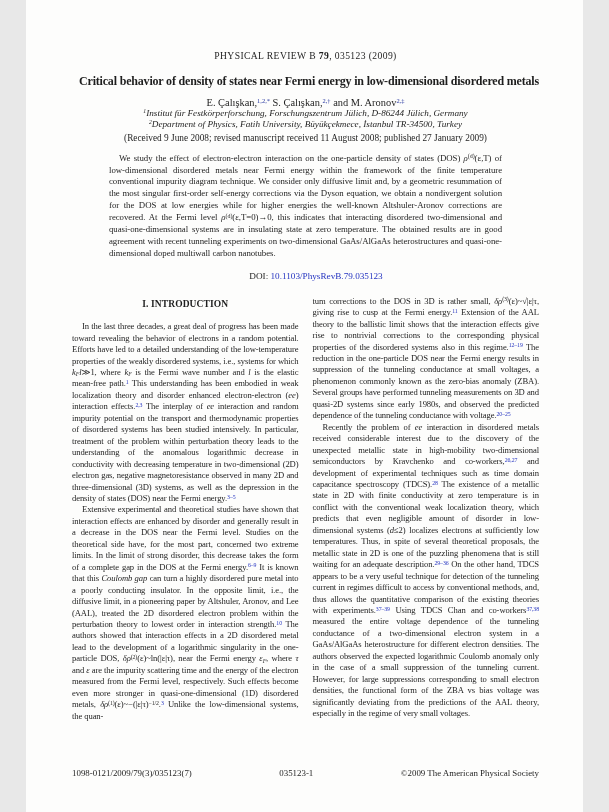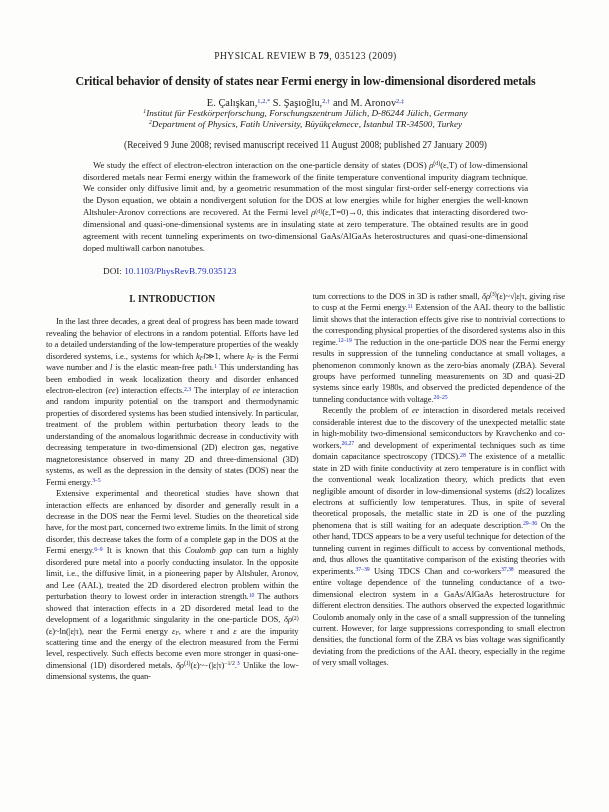--- a/index.html
+++ b/index.html
@@ -1,36 +1,36 @@
 <!DOCTYPE html>
 <html><head>
 <meta charset="utf-8">
 <style>
   html, body { margin:0; padding:0; background:#e8e8e8; }
   .page {
-    position:relative; width:609px; height:812px; margin:0 auto;
+    position:relative; width:557px; height:812px; margin:0 auto;
     background:#fdfdfc; color:#1e1e1e; box-sizing:border-box;
     padding:0 44px 0 46px; overflow:hidden;
     font-family:"Liberation Serif", serif;
   }
   .journal-header { padding-top:50px; text-align:center; font-size:9.6px; letter-spacing:0.4px; }
   .title {
     margin:13px 0 0; text-align:center; font-weight:bold; font-size:12.4px;
     letter-spacing:-0.2px; white-space:nowrap; transform:scaleX(0.97); transform-origin:center;
   }
   .authors { margin-top:8px; text-align:center; font-size:10.4px; }
   .fn-sup { font-size:62%; line-height:0; position:relative; top:-0.45em; color:#24349f; }
   .affil { text-align:center; font-size:9.2px; font-style:italic; line-height:10.8px; }
   .affil-sup { font-size:62%; line-height:0; position:relative; top:-0.45em; }
-  .received { text-align:center; font-size:9.3px; margin-top:10px;font-family:Liberation Serif, serif; }
+  .received { text-align:center; font-size:9.3px; margin-top:3px;font-family:Liberation Serif, serif; }
   .abstract {
     margin:10px 37px 0 37px; font-size:8.8px; line-height:11.9px;
     text-align:justify; text-indent:10px; letter-spacing:-0.05px;
   }
-  .doi-line { display:flex; justify-content:space-between; margin:11px 36px 0 57px; font-size:9.2px; }
+  .doi-line { display:flex; justify-content:center; margin:11px 36px 0 57px; font-size:9.2px; }
   .doi-link { color:#2433c0; text-decoration:none; }
   .columns { display:flex; gap:14px; margin-top:15px; height:444px; overflow:hidden; }
   .col { flex:1; font-size:8.6px; line-height:11.45px; text-align:justify; letter-spacing:-0.1px; }
   .section-heading { text-align:center; font-weight:bold; font-size:9.5px; margin:3px 0 11px; letter-spacing:0.1px; }
   .para { margin:0; }
   .para.indent { text-indent:10px; }
   .seg-b { font-weight:bold; }
   .seg-i { font-style:italic; }
   .seg-sup { font-size:68%; line-height:0; position:relative; top:-0.42em; }
   .seg-ref { font-size:68%; line-height:0; position:relative; top:-0.42em; color:#2433c0; }
@@ -44,21 +44,21 @@
 <body>
 
 <div class="page">
 
   <div class="journal-header"><span>PHYSICAL REVIEW B </span><span class="seg-b">79</span><span>, 035123 (2009)</span></div>
 
   <h1 class="title">Critical behavior of density of states near Fermi energy in low-dimensional disordered metals</h1>
 
   <div class="authors">
     <span><span>E. Çalışkan,</span><span class="fn-sup">1,2,*</span></span>
-    <span><span> S. Şaşıoğlu,</span><span class="fn-sup">2,†</span></span>
+    <span><span> S. Çalışkan,</span><span class="fn-sup">2,†</span></span>
     <span><span> and M. Aronov</span><span class="fn-sup">2,‡</span></span>
   </div>
 
   <div class="affil"><span class="affil-sup">1</span><span>Institut für Festkörperforschung, Forschungszentrum Jülich, D-86244 Jülich, Germany</span></div>
   <div class="affil"><span class="affil-sup">2</span><span>Department of Physics, Fatih University, Büyükçekmece, İstanbul TR-34500, Turkey</span></div>
 
   <div class="received">(Received 9 June 2008; revised manuscript received 11 August 2008; published 27 January 2009)</div>
 
   <div class="abstract"><span>We study the effect of electron-electron interaction on the one-particle density of states (DOS) </span><span class="seg-i">ρ</span><span class="seg-sup">(d)</span><span>(ε,T) of low-dimensional disordered metals near Fermi energy within the framework of the finite temperature conventional impurity diagram technique. We consider only diffusive limit and, by a geometric resummation of the most singular first-order self-energy corrections via the Dyson equation, we obtain a nondivergent solution for the DOS at low energies while for higher energies the well-known Altshuler-Aronov corrections are recovered. At the Fermi level </span><span class="seg-i">ρ</span><span class="seg-sup">(d)</span><span>(ε,T=0)→0, this indicates that interacting disordered two-dimensional and quasi-one-dimensional systems are in insulating state at zero temperature. The obtained results are in good agreement with recent tunneling experiments on two-dimensional GaAs/AlGaAs heterostructures and quasi-one-dimensional doped multiwall carbon nanotubes.</span></div>
 
@@ -71,14 +71,19 @@
       <div class="section-heading">I. INTRODUCTION</div>
       <p class="para indent"><span>In the last three decades, a great deal of progress has been made toward revealing the behavior of electrons in a random potential. Efforts have led to a detailed understanding of the low-temperature properties of the weakly disordered systems, i.e., systems for which </span><span class="seg-i">k</span><span class="seg-sub">F</span><span class="seg-i">l</span><span>≫1, where </span><span class="seg-i">k</span><span class="seg-sub">F</span><span> is the Fermi wave number and </span><span class="seg-i">l</span><span> is the elastic mean-free path.</span><span class="seg-ref">1</span><span> This understanding has been embodied in weak localization theory and disorder enhanced electron-electron (</span><span class="seg-i">ee</span><span>) interaction effects.</span><span class="seg-ref">2,3</span><span> The interplay of </span><span class="seg-i">ee</span><span> interaction and random impurity potential on the transport and thermodynamic properties of disordered systems has been studied intensively. In particular, treatment of the problem within perturbation theory leads to the understanding of the anomalous logarithmic decrease in conductivity with decreasing temperature in two-dimensional (2D) electron gas, negative magnetoresistance observed in many 2D and three-dimensional (3D) systems, as well as the depression in the density of states (DOS) near the Fermi energy.</span><span class="seg-ref">3–5</span></p>
       <p class="para indent"><span>Extensive experimental and theoretical studies have shown that interaction effects are enhanced by disorder and generally result in a decrease in the DOS near the Fermi level. Studies on the theoretical side have, for the most part, concerned two extreme limits. In the limit of strong disorder, this decrease takes the form of a complete gap in the DOS at the Fermi energy.</span><span class="seg-ref">6–9</span><span> It is known that this </span><span class="seg-i">Coulomb gap</span><span> can turn a highly disordered pure metal into a poorly conducting insulator. In the opposite limit, i.e., the diffusive limit, in a pioneering paper by Altshuler, Aronov, and Lee (AAL), treated the 2D disordered electron problem within the perturbation theory to lowest order in interaction strength.</span><span class="seg-ref">10</span><span> The authors showed that interaction effects in a 2D disordered metal lead to the development of a logarithmic singularity in the one-particle DOS, </span><span class="seg-i">δρ</span><span class="seg-sup">(2)</span><span>(ε)~ln(|ε|τ), near the Fermi energy </span><span class="seg-i">ε</span><span class="seg-sub">F</span><span>, where </span><span class="seg-i">τ</span><span> and </span><span class="seg-i">ε</span><span> are the impurity scattering time and the energy of the electron measured from the Fermi level, respectively. Such effects become even more stronger in quasi-one-dimensional (1D) disordered metals, </span><span class="seg-i">δρ</span><span class="seg-sup">(1)</span><span>(ε)~−(|ε|τ)</span><span class="seg-sup">−1/2</span><span>.</span><span class="seg-ref">3</span><span> Unlike the low-dimensional systems, the quan-</span></p>
     </div>
     <div class="col">
       <p class="para"><span>tum corrections to the DOS in 3D is rather small, </span><span class="seg-i">δρ</span><span class="seg-sup">(3)</span><span>(ε)~√|ε|τ, giving rise to cusp at the Fermi energy.</span><span class="seg-ref">11</span><span> Extension of the AAL theory to the ballistic limit shows that the interaction effects give rise to nontrivial corrections to the corresponding physical properties of the disordered systems also in this regime.</span><span class="seg-ref">12–19</span><span> The reduction in the one-particle DOS near the Fermi energy results in suppression of the tunneling conductance at small voltages, a phenomenon commonly known as the zero-bias anomaly (ZBA). Several groups have performed tunneling measurements on 3D and quasi-2D systems since early 1980s, and observed the predicted dependence of the tunneling conductance with voltage.</span><span class="seg-ref">20–25</span></p>
       <p class="para indent"><span>Recently the problem of </span><span class="seg-i">ee</span><span> interaction in disordered metals received considerable interest due to the discovery of the unexpected metallic state in high-mobility two-dimensional semiconductors by Kravchenko and co-workers,</span><span class="seg-ref">26,27</span><span> and development of experimental techniques such as time domain capacitance spectroscopy (TDCS).</span><span class="seg-ref">28</span><span> The existence of a metallic state in 2D with finite conductivity at zero temperature is in conflict with the conventional weak localization theory, which predicts that even negligible amount of disorder in low-dimensional systems (</span><span class="seg-i">d</span><span>≤2) localizes electrons at sufficiently low temperatures. Thus, in spite of several theoretical proposals, the metallic state in 2D is one of the puzzling phenomena that is still waiting for an adequate description.</span><span class="seg-ref">29–36</span><span> On the other hand, TDCS appears to be a very useful technique for detection of the tunneling current in regimes difficult to access by conventional methods, and, thus allows the quantitative comparison of the existing theories with experiments.</span><span class="seg-ref">37–39</span><span> Using TDCS Chan and co-workers</span><span class="seg-ref">37,38</span><span> measured the entire voltage dependence of the tunneling conductance of a two-dimensional electron system in a GaAs/AlGaAs heterostructure for different electron densities. The authors observed the expected logarithmic Coulomb anomaly only in the case of a small suppression of the tunneling current. However, for large suppressions corresponding to small electron densities, the functional form of the ZBA vs bias voltage was significantly deviating from the predictions of the AAL theory, especially in the regime of very small voltages.</span></p>
     </div>
   </div>
 
+  <div class="footer">
+    <span>1098-0121/2009/79(3)/035123(7)</span>
+    <span>035123-1</span>
+    <span>©2009 The American Physical Society</span>
+  </div>
 
 </div>
 
 </body></html>

